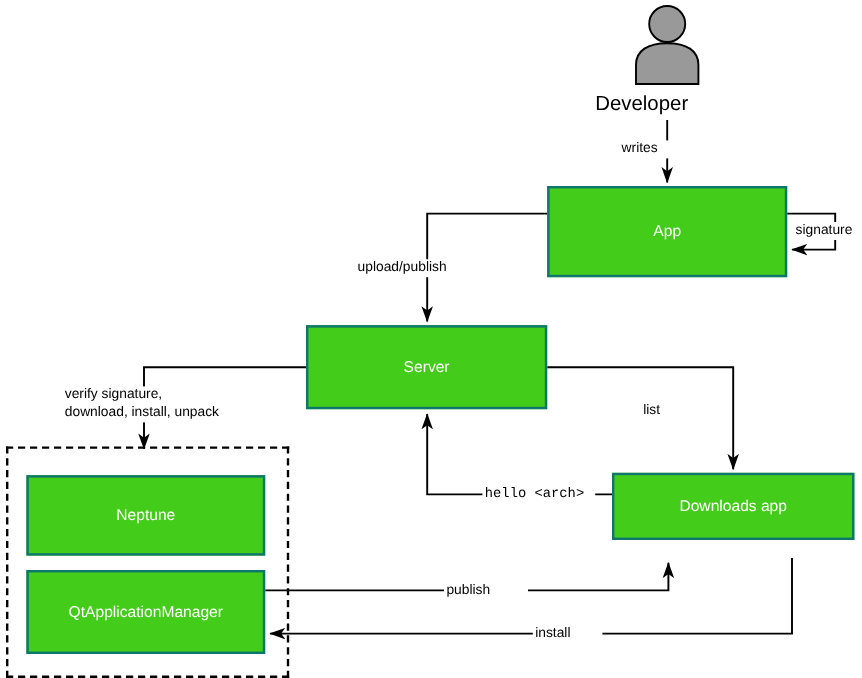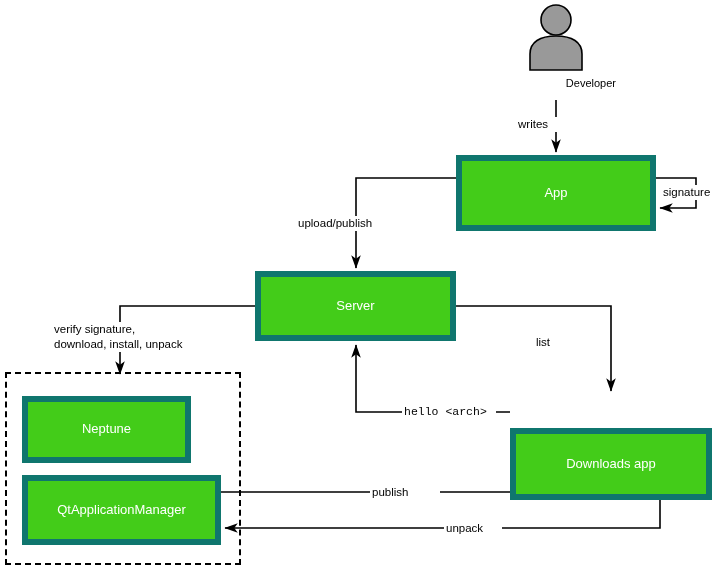--- a/index.html
+++ b/index.html
@@ -24,21 +24,21 @@
     position: absolute;
     top: 0;
     left: 0;
     width: 718px;
     height: 565px;
   }
   .node-box {
     position: absolute;
     box-sizing: border-box;
     background: #43cc19;
-    border: 6px solid #0f766e;
+    border: 2px solid #0f766e;
     color: #ffffff;
     display: flex;
     align-items: center;
     justify-content: center;
     font-size: 13px;
     font-family: "Liberation Sans", sans-serif;
     text-align: center;
     line-height: 1.25;
     z-index: 3;
   }
@@ -57,23 +57,23 @@
     font-family: "Liberation Sans", sans-serif;
     text-align: left;
     line-height: 1.3;
     white-space: pre;
     padding: 0 2px;
     z-index: 4;
   }
   .actor-label {
     position: absolute;
     color: #000000;
-    font-size: 11px;
+    font-size: 17px;
     font-family: "Liberation Sans", sans-serif;
-    text-align: right;
+    text-align: left;
     z-index: 4;
   }
   .actor-figure {
     position: absolute;
     z-index: 3;
   }
 </style>
 </head>
 <body>
 
@@ -115,25 +115,25 @@
   <div class="group-dashed" style="left:5px; top:372px; width:236px; height:193px;"></div>
 
   <div class="node-box" style="left:456px; top:155px; width:200px; height:76px;">
     <span>App</span>
   </div>
 
   <div class="node-box" style="left:255px; top:271px; width:201px; height:70px;">
     <span>Server</span>
   </div>
 
-  <div class="node-box" style="left:510px; top:394px; width:202px; height:72px;margin-top:34px;">
+  <div class="node-box" style="left:510px; top:394px; width:202px; height:56px;">
     <span>Downloads app</span>
   </div>
 
-  <div class="node-box" style="left:22px; top:396px; width:169px; height:67px;">
+  <div class="node-box" style="left:22px; top:396px; width:199px; height:67px;">
     <span>Neptune</span>
   </div>
 
   <div class="node-box" style="left:22px; top:475px; width:199px; height:70px;text-align:right;">
     <span>QtApplicationManager</span>
   </div>
 
   <div class="edge-label" style="left:516px; top:117px; width:80px;">writes</div>
 
   <div class="edge-label" style="left:661px; top:185px; width:62px; text-align:left;">signature</div>
@@ -142,15 +142,15 @@
 download, install, unpack</div>
 
   <div class="edge-label" style="left:296px; top:216px; width:120px;">upload/publish</div>
 
   <div class="edge-label" style="left:534px; top:299px; width:44px;margin-top:36px;">list</div>
 
   <div class="edge-label" style="left:402px; top:405px; width:90px;font-family:Liberation Mono, monospace;">hello &lt;arch&gt;</div>
 
   <div class="edge-label" style="left:370px; top:485px; width:66px;">publish</div>
 
-  <div class="edge-label" style="left:444px; top:521px; width:54px;">unpack</div>
+  <div class="edge-label" style="left:444px; top:521px; width:54px;">install</div>
 
 </div>
 
 </body></html>

